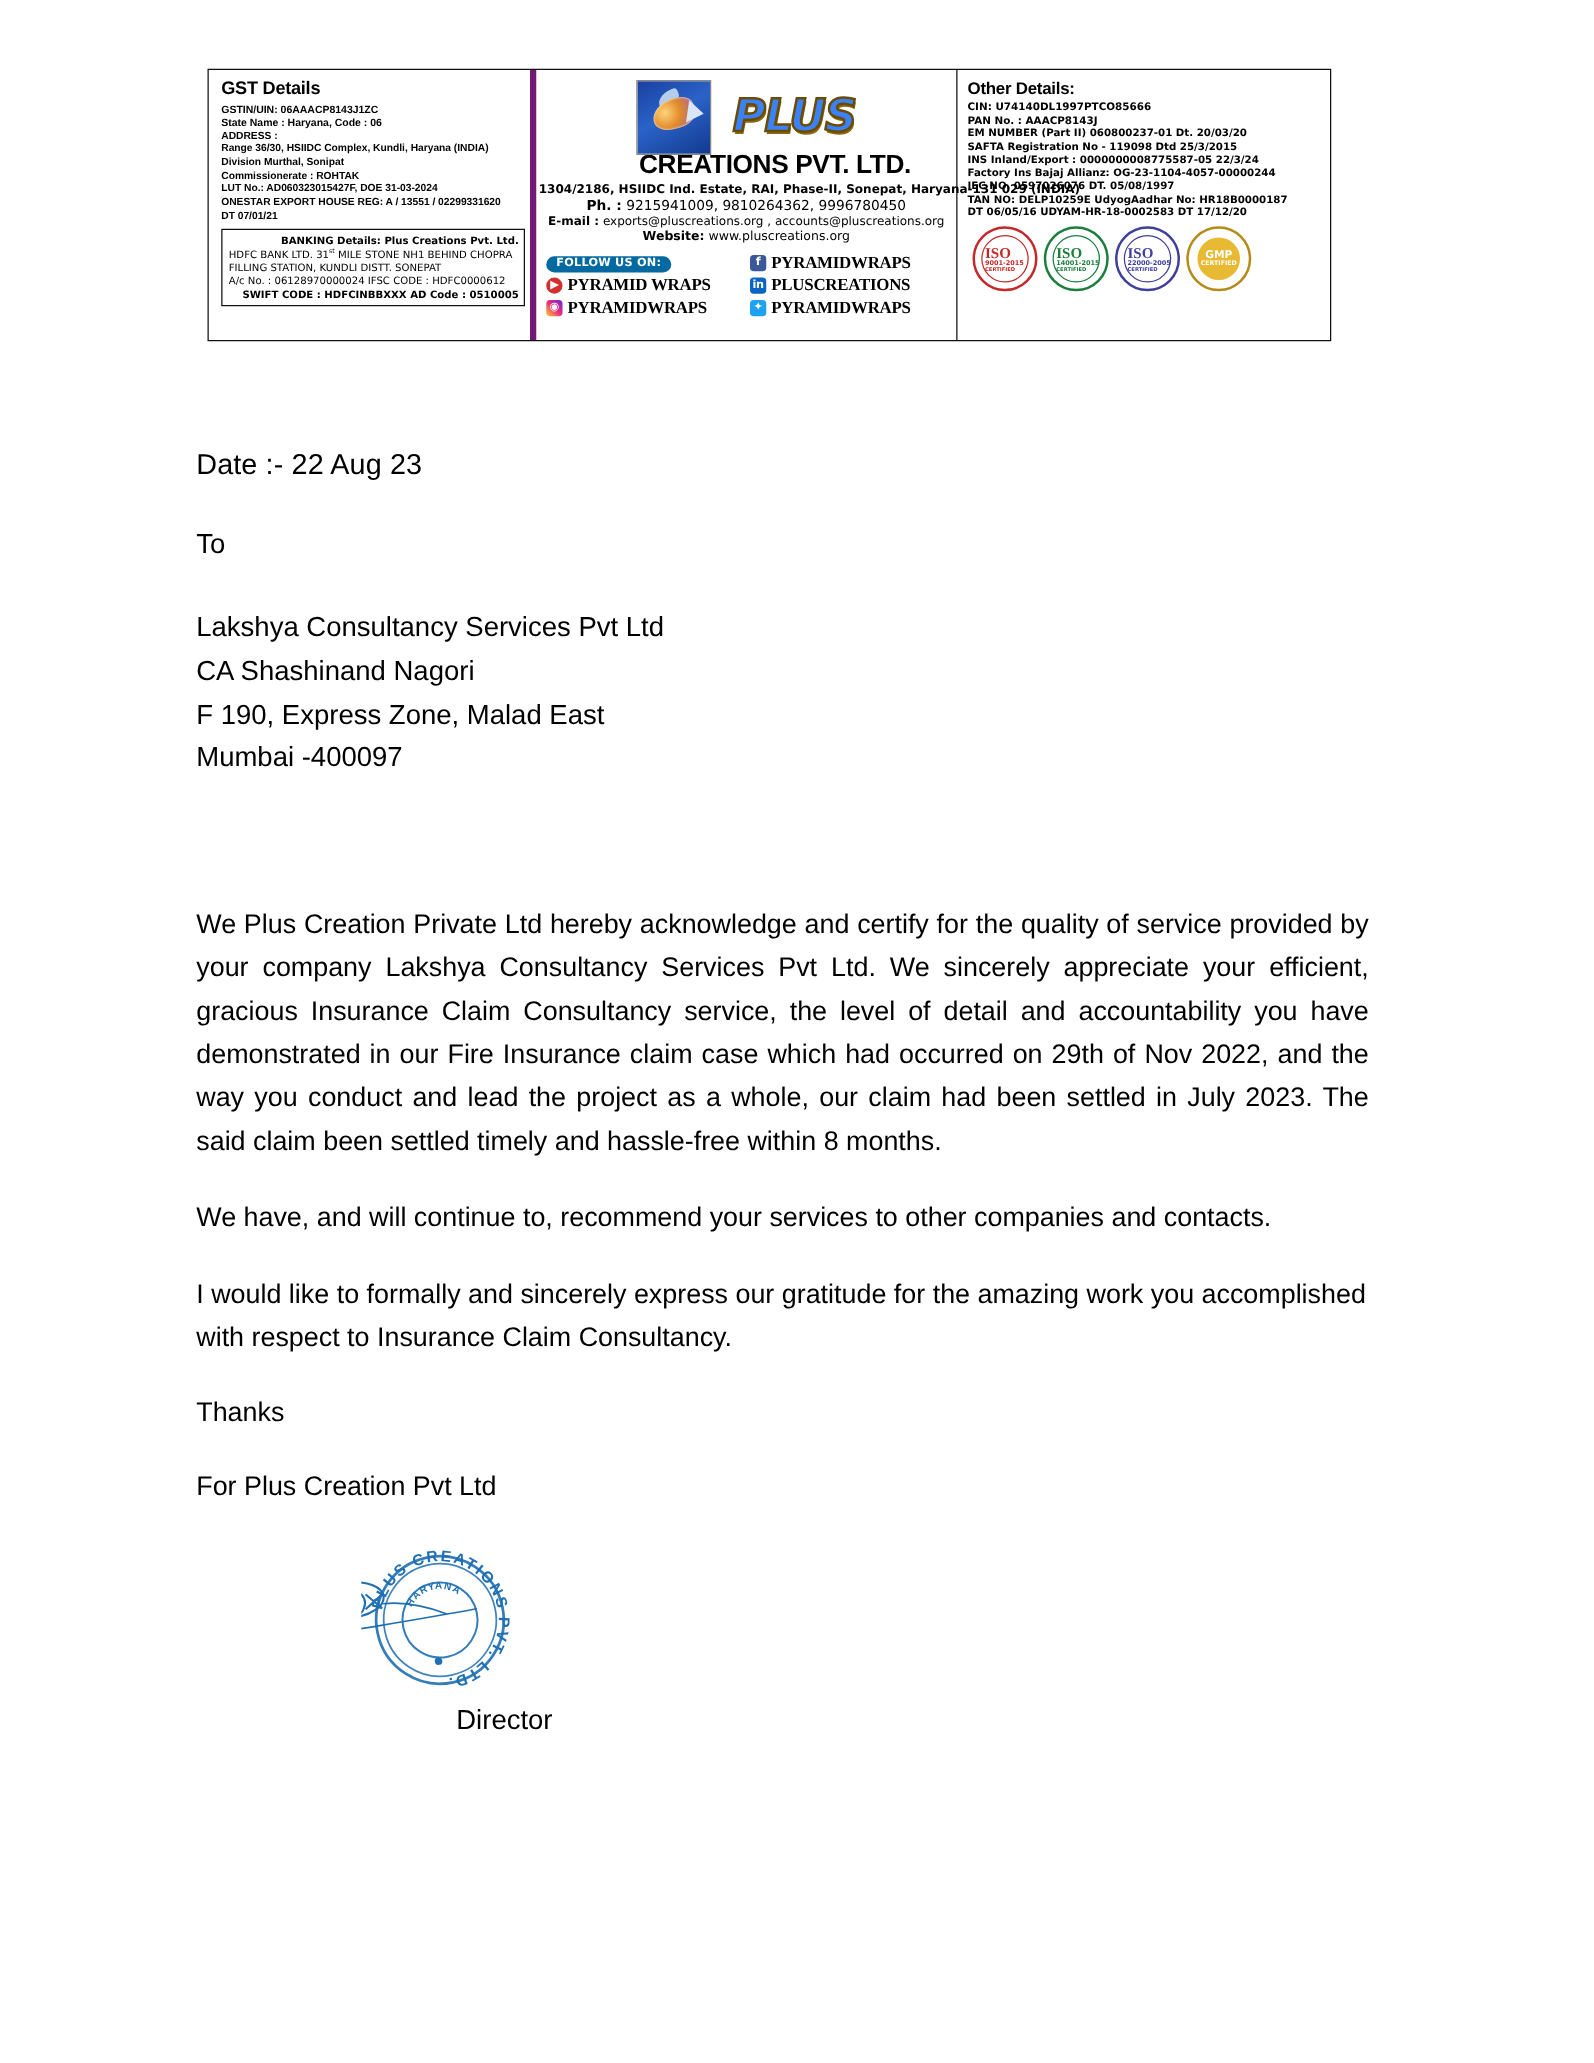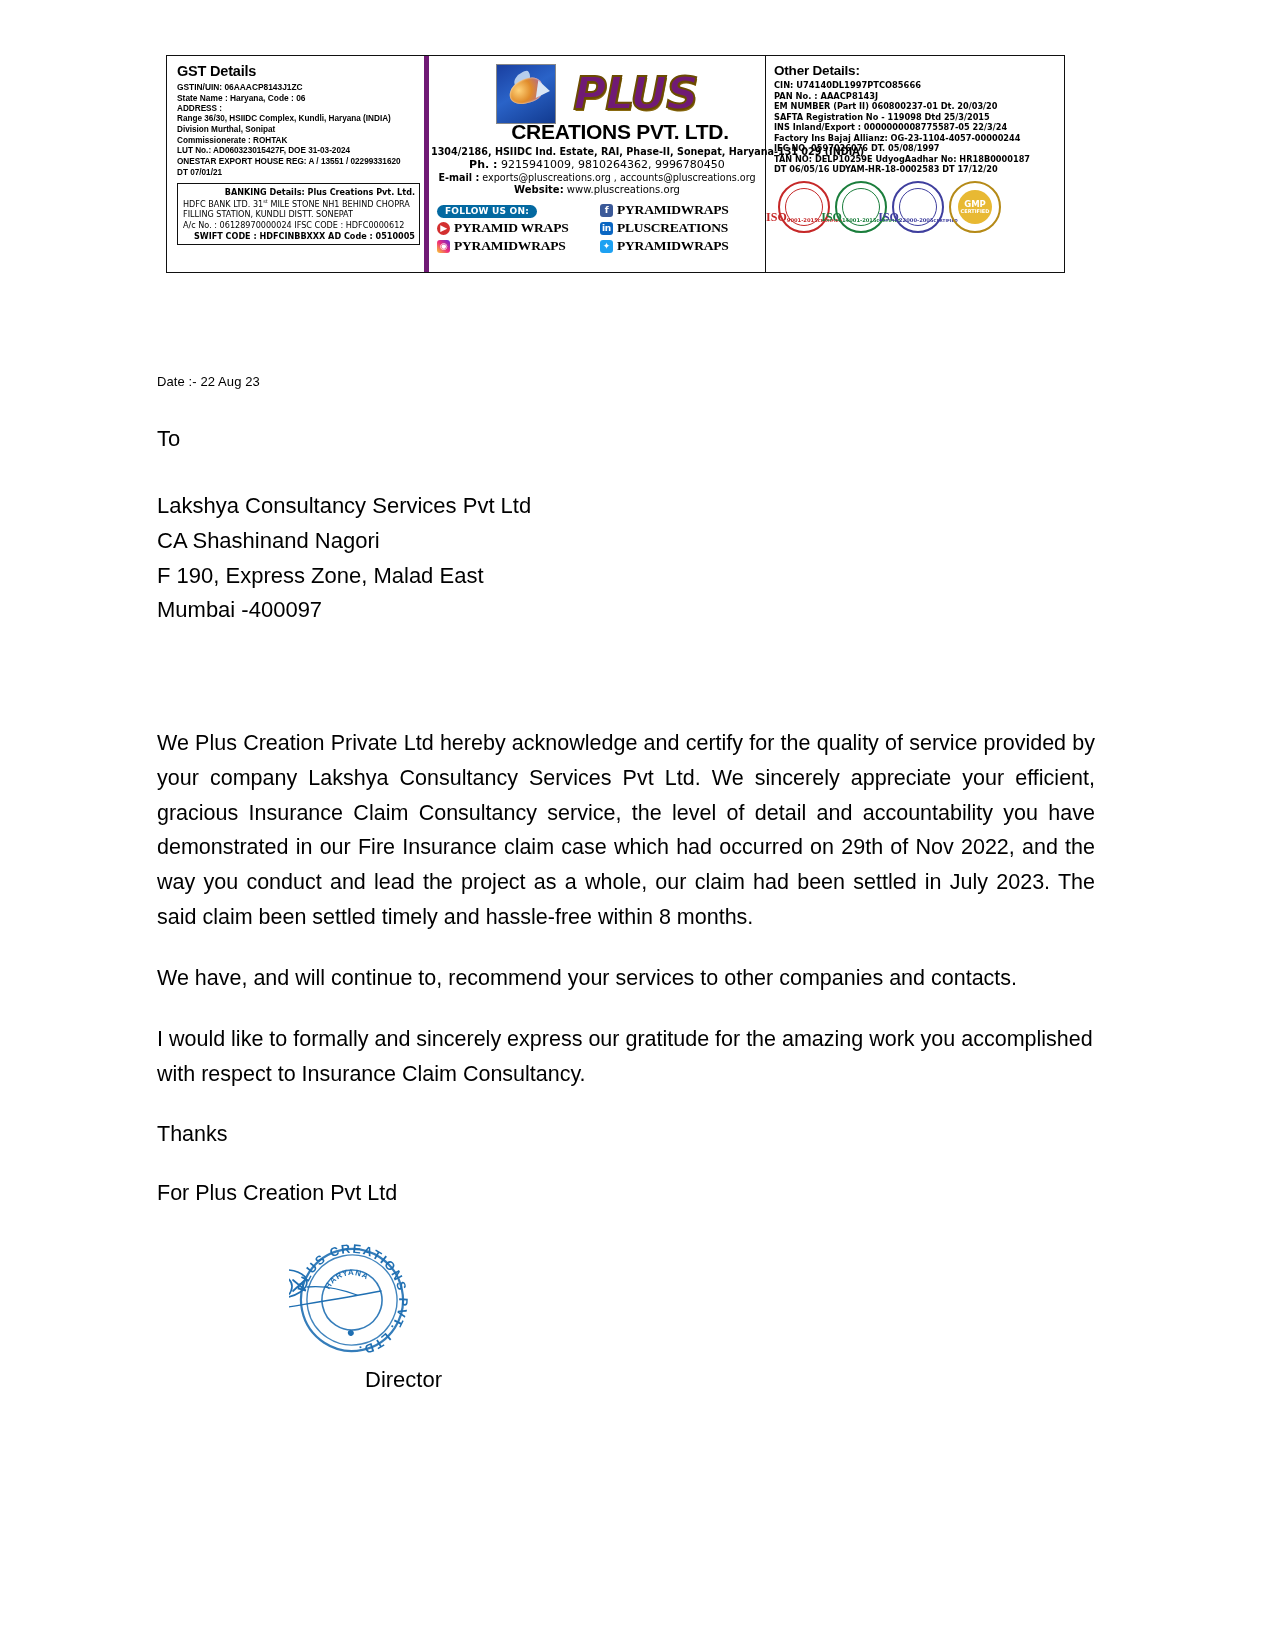--- a/index.html
+++ b/index.html
@@ -104,25 +104,25 @@
     position: absolute;
     left: 16px; top: 8px;
     width: 18px; height: 12px;
     background: #cfe2f5;
     border-radius: 70% 20% 60% 20%;
     transform: rotate(-25deg);
     opacity: .85;
   }
   .plus-word {
     font-family: "DejaVu Sans", sans-serif;
-    font-size: 45px;
+    font-size: 36px;
     font-weight: bold;
     letter-spacing: -1px;
     line-height: 0.95;
-    color: #701a75;
+    color: #3b82f6;
     -webkit-text-stroke: 2px #6b4b00;
     text-shadow: 1px 2px 0 #8a6a10;
     font-style: italic;
     margin-left: 11px;
   }
   .creations-word {
     font-family: "Liberation Sans", sans-serif;
     font-size: 21px;
     font-weight: bold;
     letter-spacing: -0.3px;
@@ -248,22 +248,22 @@
     position: absolute;
     inset: 7px;
     border-radius: 50%;
     border: 1px solid currentColor;
   }
   .iso-core {
     position: absolute;
     inset: 10px;
     border-radius: 50%;
     display: flex;
-    flex-direction: row;
-    align-items: flex-end;
+    flex-direction: column;
+    align-items: flex-start;
     justify-content: center;
     line-height: 1;
   }
   .iso-core .big {
     font-size: 12px;
     font-weight: bold;
     font-family: "Liberation Serif", serif;
   }
   .iso-core .num { font-size: 5.2px; font-weight: bold; margin-top: 1px; }
   .iso-core .cert { font-size: 4.2px; font-weight: bold; }
@@ -288,23 +288,22 @@
 
   
   .letter {
     position: absolute;
     left: 157px;
     top: 358px;
     width: 938px;
   }
   .date-line {
     font-family: "Liberation Sans", sans-serif;
-    font-size: 13px;
+    font-size: 23px;
     letter-spacing: 0.1px;
-    margin-top: 16px;
   }
   .rounded {
     font-family: "DejaVu Sans", sans-serif;
   }
   .to-line {
     font-size: 22px;
     margin-top: 37px;
     font-family: "Liberation Sans", sans-serif;
   }
   .addr-block {

